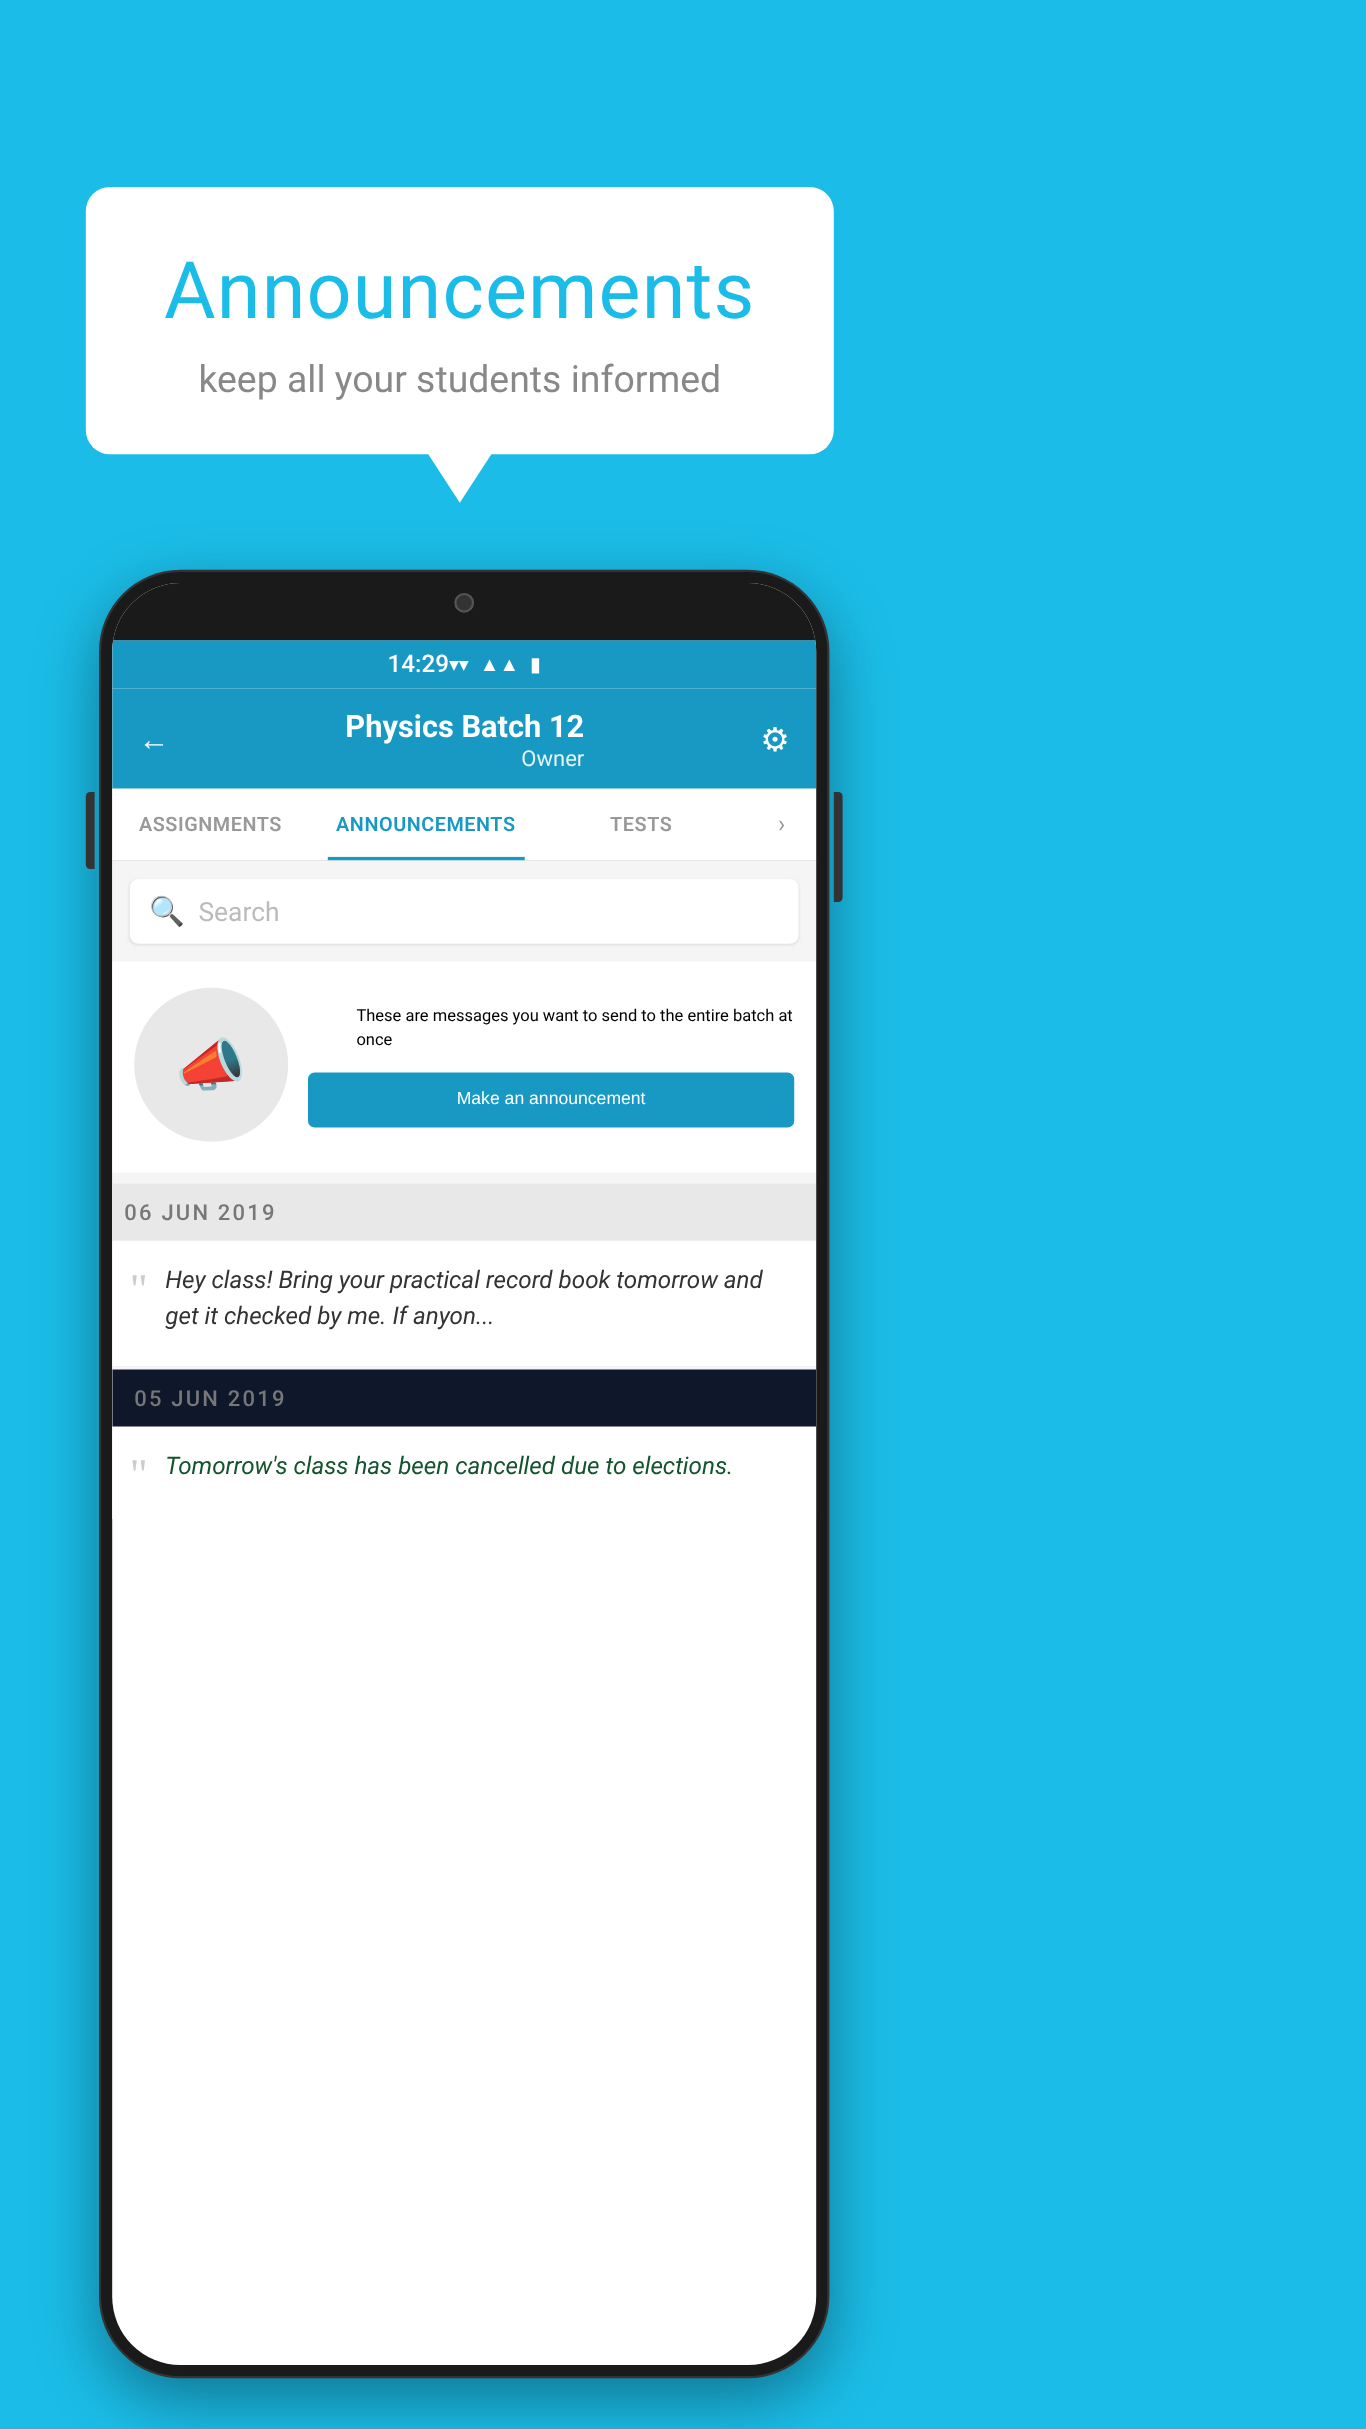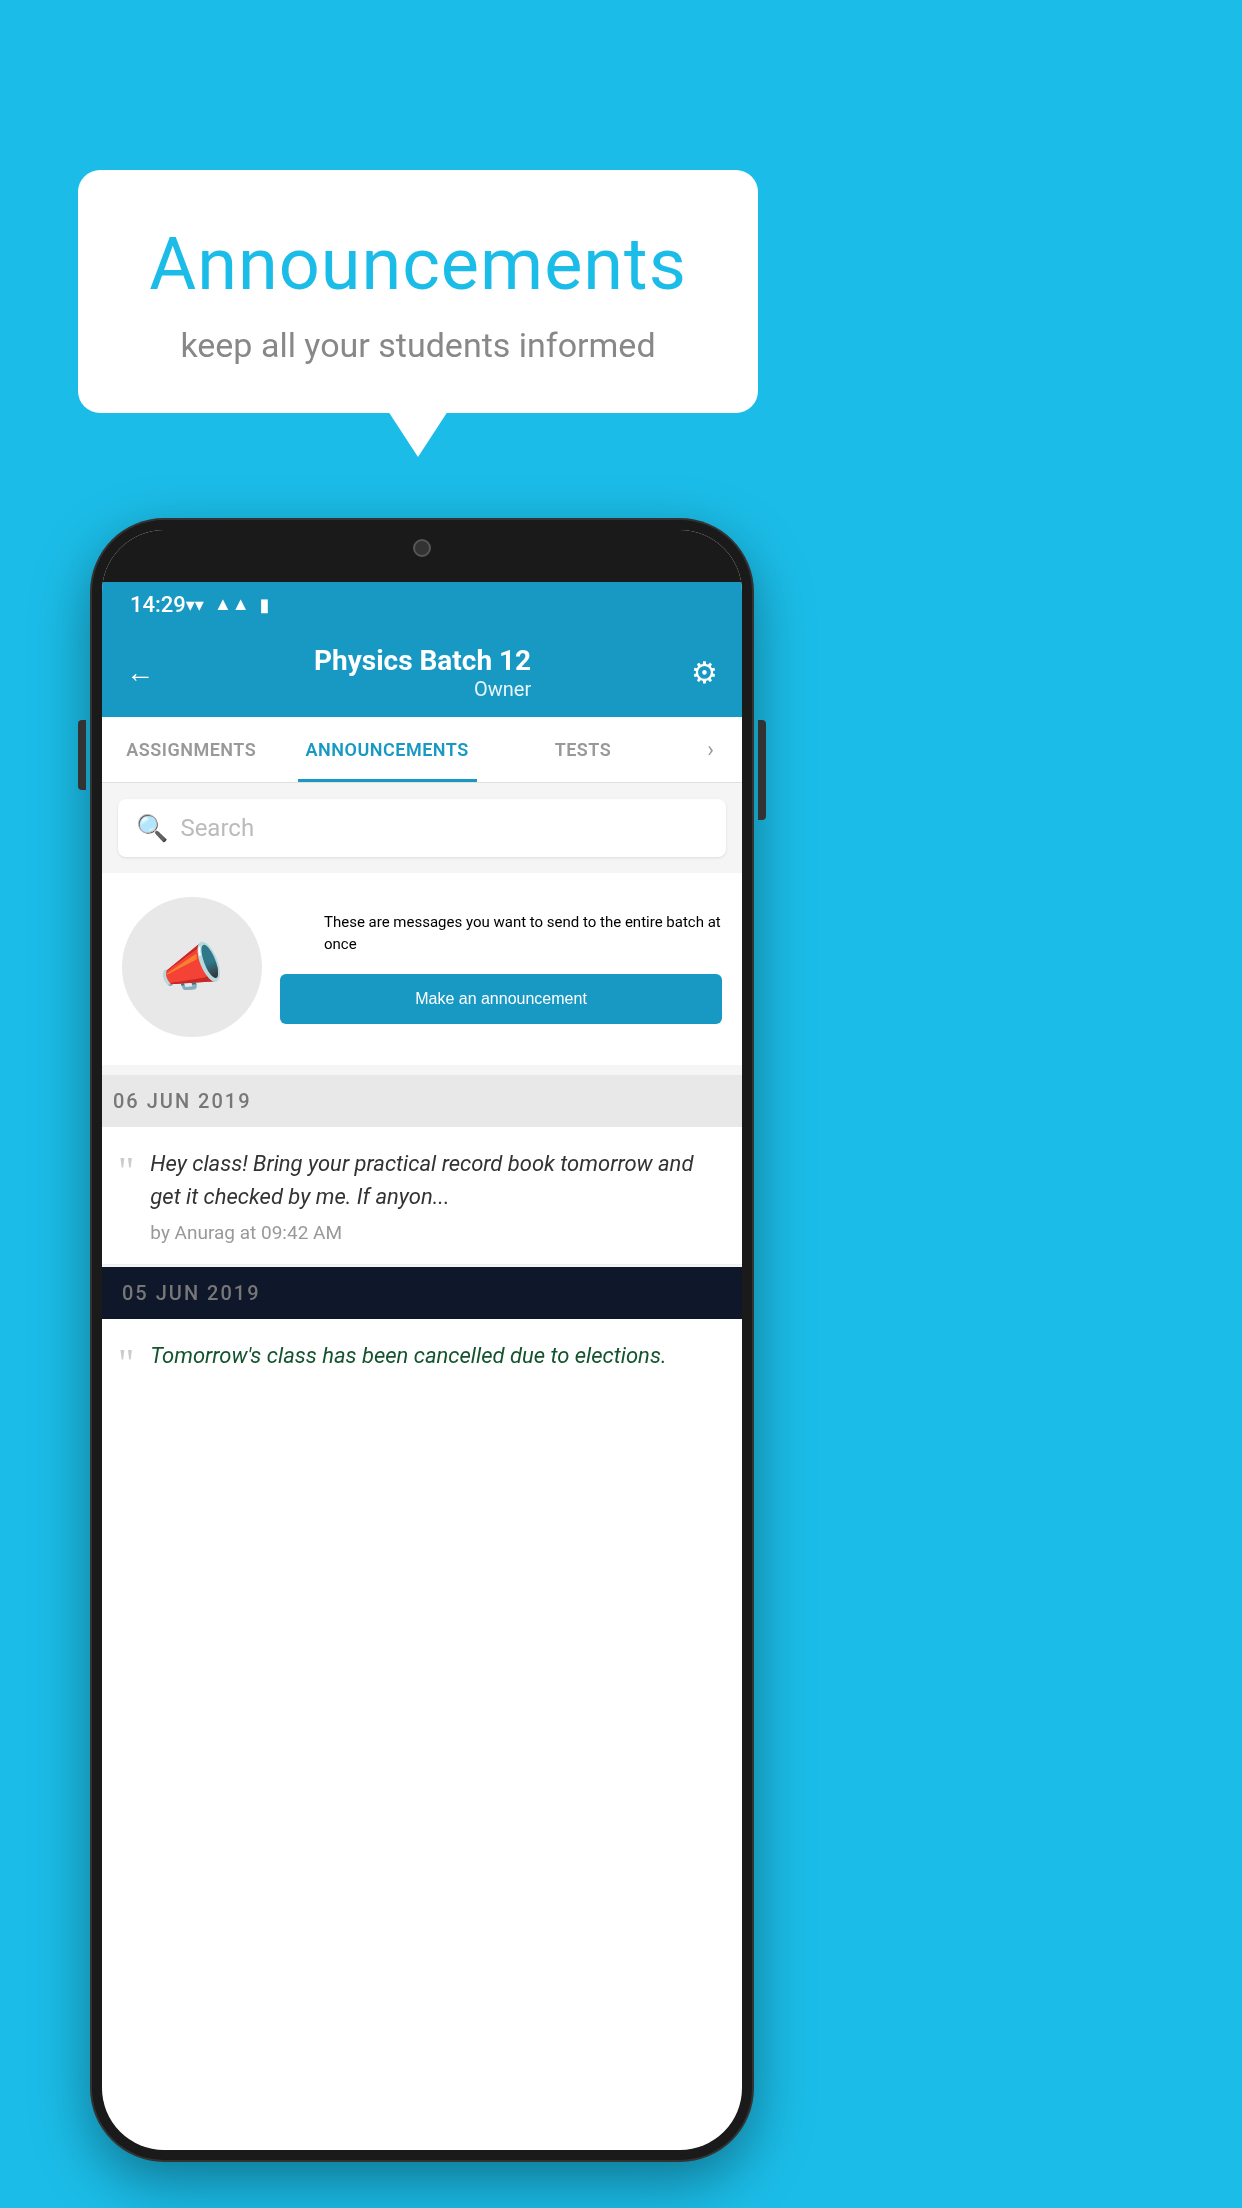--- a/index.html
+++ b/index.html
@@ -101,21 +101,21 @@
       height: 18px;
       background: #333;
       border-radius: 50%;
       border: 2px solid #555;
     }
 
     
     .status-bar {
       background: #1899c4;
       display: flex;
-      justify-content: flex-start;
+      justify-content: center;
       align-items: center;
       padding: 8px 28px;
       height: 44px;
     }
     .status-time {
       color: white;
       font-size: 22px;
       font-weight: 500;
     }
     .status-icons {
@@ -429,21 +429,20 @@
       </div>
 
       <div class="date-section">
         <span class="date-label">06  JUN  2019</span>
       </div>
 
       <div class="announcement-item">
         <div class="quote-icon">"</div>
         <div class="announcement-text">
           <div class="announcement-message">Hey class! Bring your practical record book tomorrow and get it checked by me. If anyon...</div>
-          <div class="announcement-meta">by Anurag at 09:42 AM</div>
         </div>
       </div>
 
       <div class="date-section2">
         <span class="date-label">05  JUN  2019</span>
       </div>
 
       <div class="announcement-item2">
         <div class="quote-icon">"</div>
         <div class="announcement-text">

